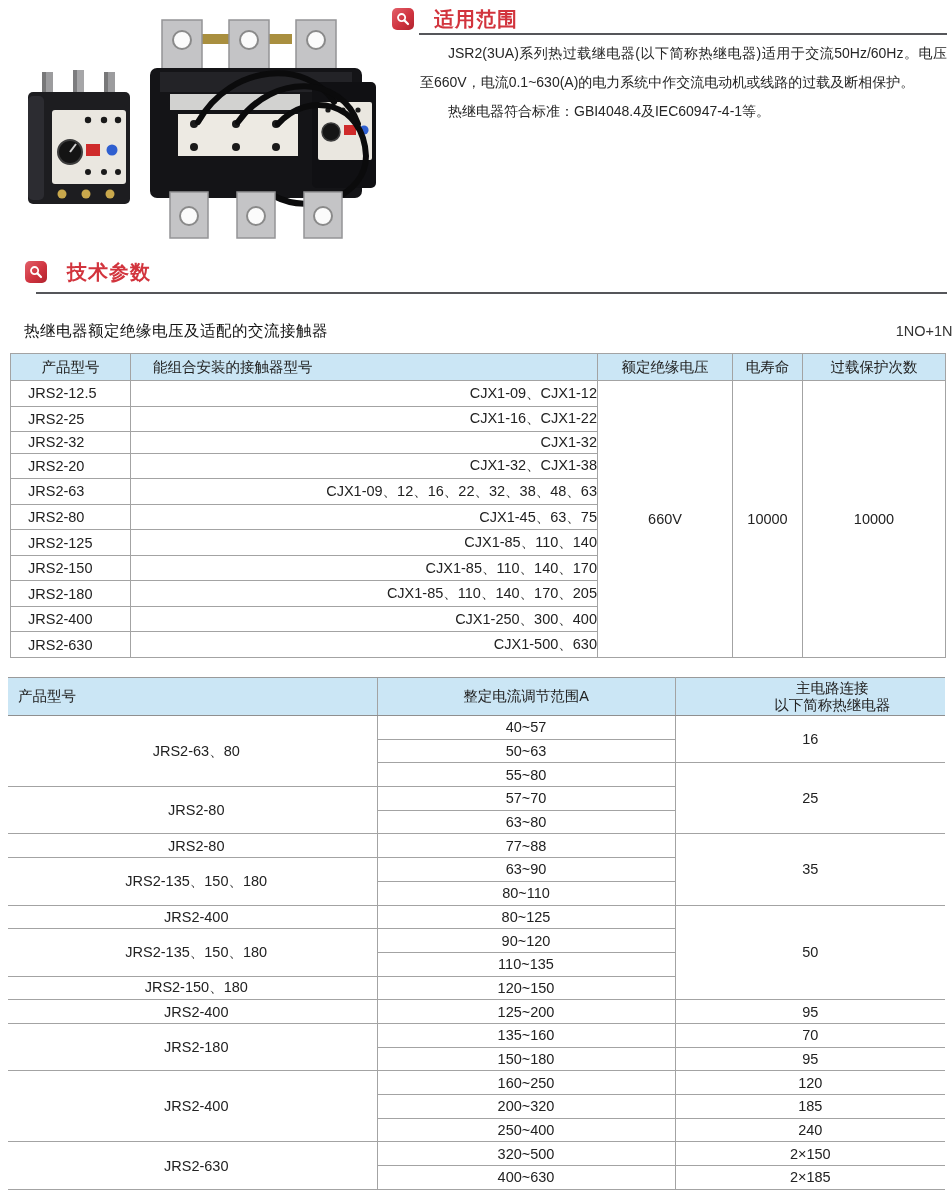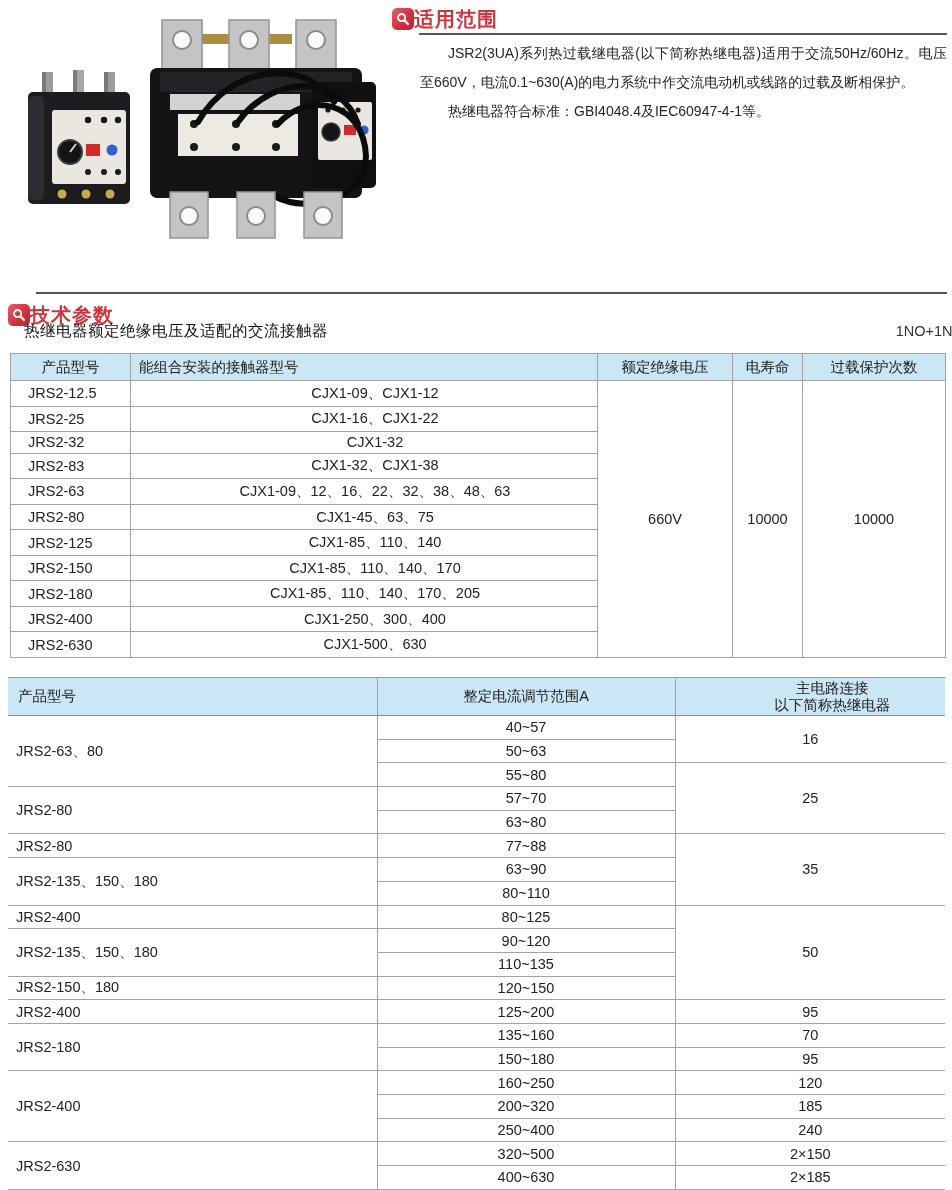--- a/index.html
+++ b/index.html
@@ -5,23 +5,23 @@
   html,body { margin:0; padding:0; background:#ffffff; }
   .page {
     position:relative; width:952px; height:1190px; background:#ffffff;
     font-family:"Liberation Sans","DejaVu Sans",sans-serif; color:#2b2b2b; overflow:hidden;
   }
 
   
   .photos { position:absolute; left:12px; top:6px; width:372px; height:246px; }
 
   
-  .sec { position:absolute; display:flex; align-items:center; gap:0; }
+  .sec { position:absolute; display:flex; align-items:center; gap:20px; }
   .sec-app  { left:392px; top:7px; }
-  .sec-tech { left:8px;  top:260px;margin-top:43px; }
+  .sec-tech { left:25px;  top:260px; }
   .sec-icon {
     width:22px; height:22px; border-radius:5px; flex:0 0 auto;
     background:linear-gradient(135deg,#e2606a 0%,#d03440 55%,#b1232e 100%);
     display:flex; align-items:center; justify-content:center;
   }
   .sec-title { margin:0; font-size:20px; line-height:24px; color:#d2343d; font-weight:bold; letter-spacing:1px; }
   .rule { position:absolute; height:2px; background:#55565a; }
   .rule-app  { left:419px; top:33px;  width:528px; }
   .rule-tech { left:36px;  top:292px; width:911px; }
 
@@ -32,35 +32,35 @@
   
   .t1caption { position:absolute; left:24px; top:321px; width:939px; display:flex; justify-content:space-between; align-items:baseline; }
   .t1caption .cap  { font-size:15.5px; color:#111; letter-spacing:.5px; }
   .t1caption .note { font-size:14.5px; color:#333;margin-left:37px; }
 
   
   table { border-collapse:collapse; table-layout:fixed; }
   .t1 { position:absolute; left:10px; top:353px; width:935px; height:305px; font-size:14.5px; color:#222; }
   .t1 th, .t1 td { border:1px solid #a3a3a3; padding:0; font-weight:normal; }
   .t1 thead th { background:#cbe6f5; height:26px; text-align:center; }
-  .t1 thead th.h2 { text-align:left; padding-left:8px;margin-top:40px; }
+  .t1 thead th.h2 { text-align:left; padding-left:22px;margin-top:40px; }
   .t1 td.c1 { padding-left:17px; text-align:left; }
-  .t1 td.c2 { padding-left:22px; text-align:center; }
+  .t1 td.c2 { padding-left:22px; text-align:right; }
   .t1 td.merge { text-align:center; }
 
   
   .t2 { position:absolute; left:8px; top:677px; width:937px; height:511px; font-size:14.5px; color:#222; }
   .t2 th, .t2 td { padding:0; font-weight:normal; }
   .t2 thead th { background:#cbe6f5; height:37px; border-top:1px solid #9a9a9a; border-bottom:1px solid #8f8f8f; }
   .t2 thead th.h1 { text-align:left; padding-left:10px; }
   .t2 thead th.hmid { border-left:1px solid #a3a3a3; border-right:1px solid #a3a3a3; text-align:center; }
   .t2 thead th.h3 { line-height:17px;padding-left:44px; }
   .t2 tbody tr { height:23.7px; }
   .t2 td { border-bottom:1px solid #a3a3a3; }
-  .t2 td.prod { padding-left:8px; text-align:left; }
+  .t2 td.prod { padding-left:8px; text-align:center; }
   .t2 td.mid  { border-left:1px solid #a3a3a3; border-right:1px solid #a3a3a3; text-align:center; }
   .t2 td.wire { text-align:center; }
 </style>
 </head>
 <body>
 
 <div class="page">
 
   <svg class="photos" viewBox="0 0 372 246" aria-hidden="true">
 
@@ -194,21 +194,21 @@
       </tr>
       <tr>
           <td class="c1">JRS2-25</td>
           <td class="c2">CJX1-16、CJX1-22</td>
         </tr>
       <tr>
           <td class="c1">JRS2-32</td>
           <td class="c2">CJX1-32</td>
         </tr>
       <tr>
-          <td class="c1">JRS2-83</td>
+          <td class="c1">JRS2-20</td>
           <td class="c2">CJX1-32、CJX1-38</td>
         </tr>
       <tr>
           <td class="c1">JRS2-63</td>
           <td class="c2">CJX1-09、12、16、22、32、38、48、63</td>
         </tr>
       <tr>
           <td class="c1">JRS2-80</td>
           <td class="c2">CJX1-45、63、75</td>
         </tr>

